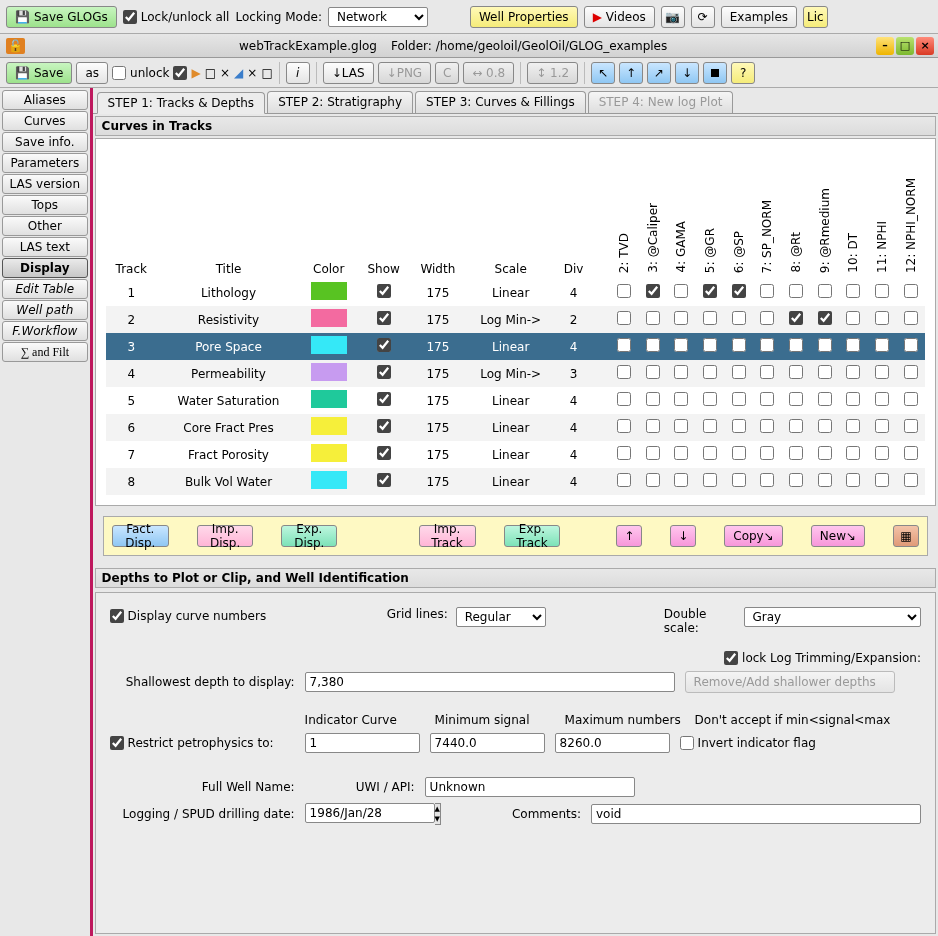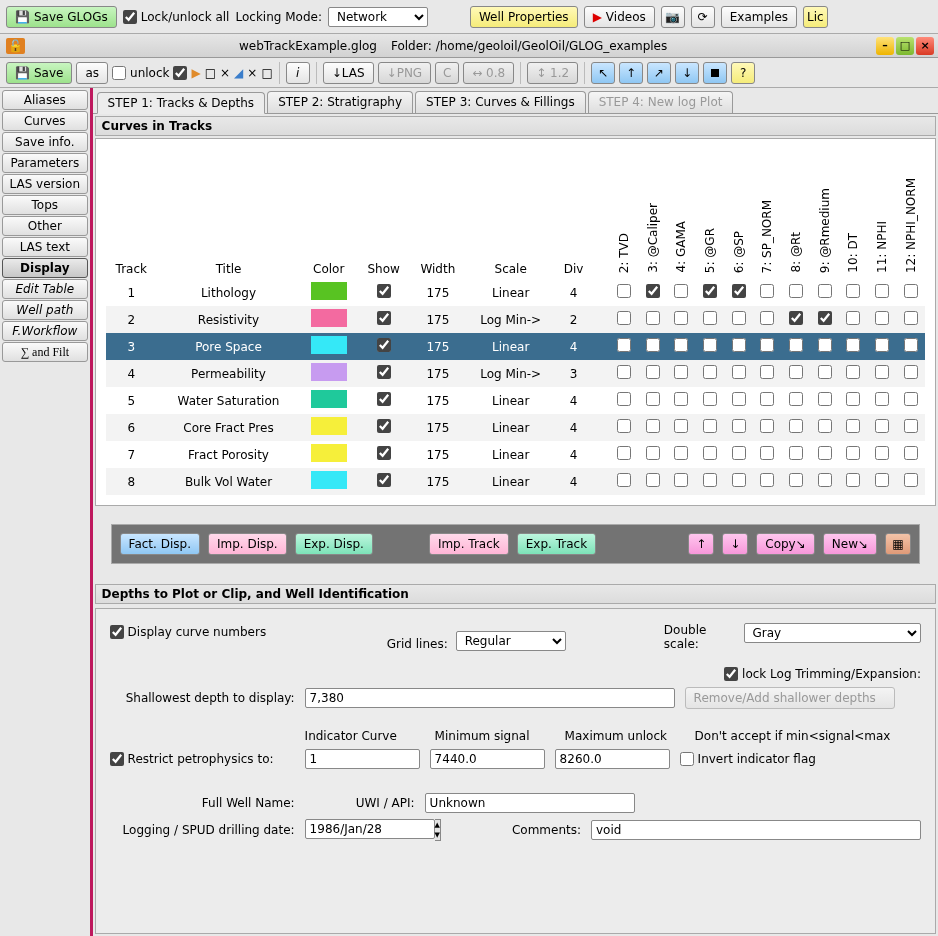--- a/index.html
+++ b/index.html
@@ -57,21 +57,21 @@
 .curves-table { width:100%; border-collapse:collapse; }
 .curves-table th { font-weight:normal; padding:3px 4px; text-align:center; height:110px; vertical-align:bottom; }
 .curves-table th.vert span { writing-mode: vertical-rl; transform: rotate(180deg); display:inline-block; white-space:nowrap; }
 .curves-table td { padding:3px 4px; text-align:center; height:24px; }
 .curves-table tr.odd { background:#f3f3f3; }
 .curves-table tr.even { background:#ffffff; }
 .curves-table tr.sel { background:#3b6d8f; color:#fff; }
 .color-swatch { width:36px; height:18px; display:inline-block; }
 
 
-.btn-bar { background:#737373; border:1px solid #aaa; margin:18px; padding:8px 8px; display:flex; align-items:center; gap:8px; }
+.btn-bar { background:#fef9c3; border:1px solid #aaa; margin:10px; padding:8px 8px; display:flex; align-items:center; gap:28px; }
 .btn-bar .spacer{flex:1;}
 .sq-btn { width:26px; justify-content:center; }
 
 
 .depths-wrap { border:1px solid #aaa; margin:2px; background:#ececec; flex:1; overflow:auto; padding:10px 14px; }
 .form-row { display:flex; align-items:center; gap:10px; margin:6px 0; }
 .form-row label.lbl { text-align:right; }
 .form-row input[type=text]{ flex:0 0 auto; }
 
 .col-group { display:flex; gap:20px; }
@@ -461,23 +461,23 @@
     <div class="depths-wrap">
       <div class="col-group">
         <div class="col">
           <div class="form-row">
               <label class="ck">
                 <input type="checkbox" checked="" style="">
                 <span>Display curve numbers</span>
               </label>
             </div>
         </div>
-        <div class="col" style="display:flex;align-items:flex-end;gap:8px;padding-top:4px">
+        <div class="col" style="display:flex;align-items:flex-start;gap:8px;padding-top:4px">
           <span>Grid lines:</span>
-          <select style="width:110px"><option>Regular</option></select>
+          <select style="width:90px"><option>Regular</option></select>
         </div>
         <div class="col" style="display:flex;align-items:flex-start;gap:8px;padding-top:4px">
           <span>Double scale:</span>
           <select style="width:200px"><option>Gray</option></select>
         </div>
       </div>
 
       <div class="form-row" style="justify-content:flex-end;margin-top:16px">
         <label class="ck">
             <input type="checkbox" checked="" style="">
@@ -490,21 +490,21 @@
         <input type="text" style="width: 370px;" value="7,380">
         <button class="btn disabled-btn" style="width:210px">
             <span>Remove/Add shallower depths</span>
           </button>
       </div>
 
       <div class="form-row" style="margin-top:20px;align-items:flex-end">
         <div style="width:185px"></div>
         <div style="width:120px"><span>Indicator Curve</span></div>
         <div style="width:120px"><span>Minimum signal</span></div>
-        <div style="width:120px"><span>Maximum unlock</span></div>
+        <div style="width:120px"><span>Maximum numbers</span></div>
         <div><span>Don't accept if min&lt;signal&lt;max</span></div>
       </div>
       <div class="form-row">
         <label class="ck" style="width:185px;justify-content:flex-start">
             <input type="checkbox" checked="" style="">
             <span>Restrict petrophysics to:</span>
           </label>
         <input type="text" style="width: 115px;" value="1">
         <input type="text" style="width: 115px;" value="7440.0">
         <input type="text" style="width: 115px;" value="8260.0">

